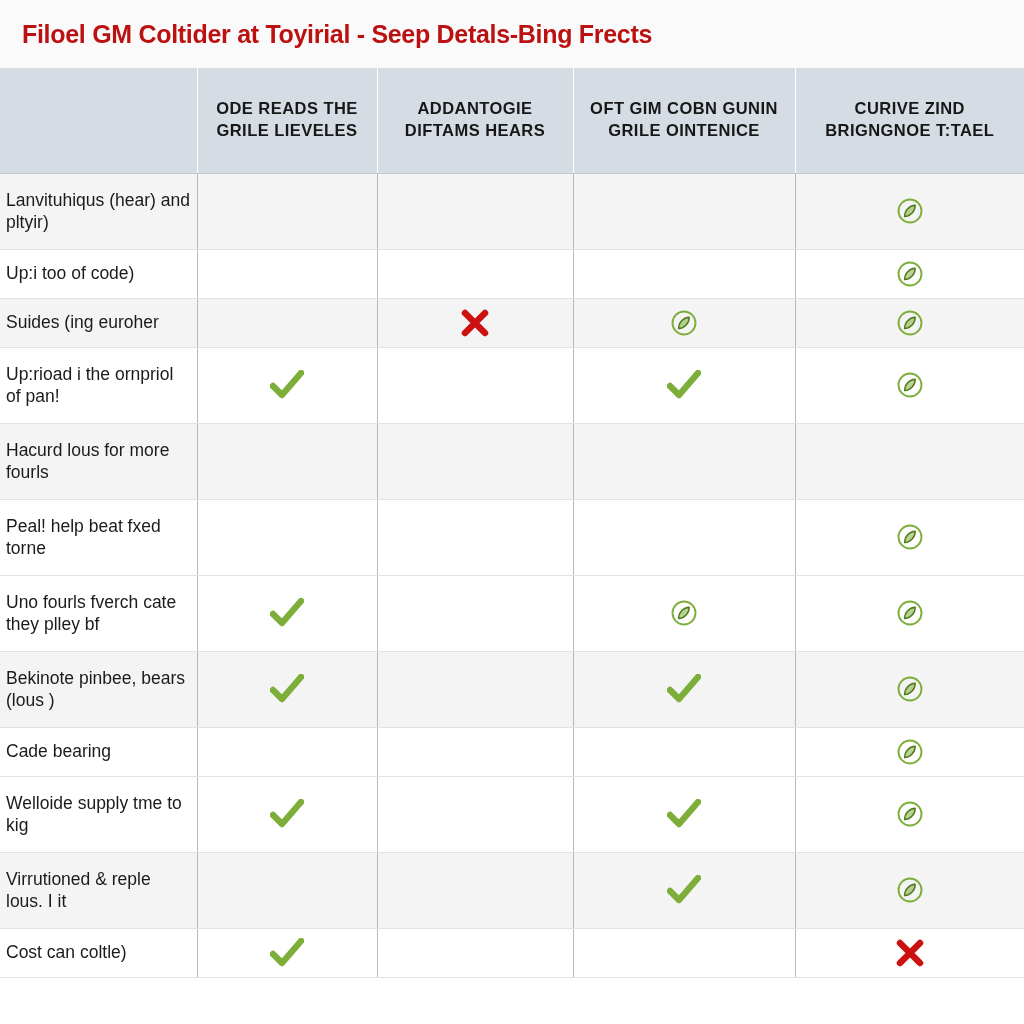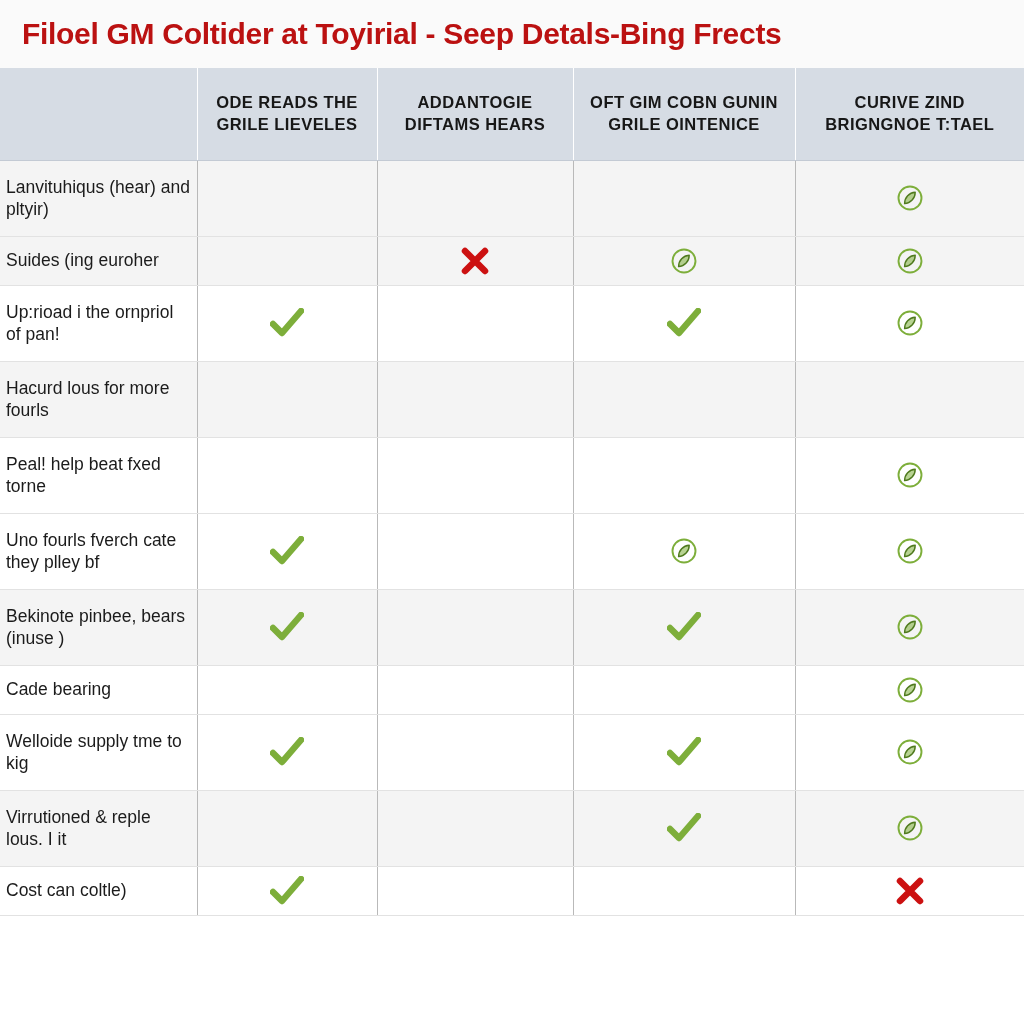--- a/index.html
+++ b/index.html
@@ -29,21 +29,21 @@
     height: 68px;
     flex: 0 0 68px;
     background: #fafafa;
     display: flex;
     align-items: center;
     padding: 0 10px 0 22px;
     box-sizing: border-box;
   }
   .title-text {
     color: #bb1111;
-    font-size: 30px;
+    font-size: 25px;
     font-weight: bold;
     letter-spacing: -0.3px;
     white-space: nowrap;
     line-height: 1.05;
     text-align: right;
   }
   
   .table-wrap {
     flex: 1 1 auto;
     background: #ffffff;
@@ -55,21 +55,21 @@
     table-layout: fixed;
     background: #ffffff;
   }
   table.cmp col.c-label { width: 197px; }
   table.cmp col.c-1     { width: 180px; }
   table.cmp col.c-2     { width: 196px; }
   table.cmp col.c-3     { width: 222px; }
   table.cmp col.c-4     { width: 229px; }
 
   
-  thead tr { height: 92px; }
+  thead tr { height: 105px; }
   thead th {
     background: #d6dce4;
     color: #171717;
     font-size: 16.5px;
     font-weight: bold;
     letter-spacing: 0.45px;
     line-height: 1.32;
     text-align: center;
     vertical-align: middle;
     padding: 4px 8px;
@@ -148,20 +148,30 @@
           <tr class="alt tall">
             <td class="label">Lanvituhiqus (hear) and pltyir)</td>
             <td class="mark"></td>
             <td class="mark"></td>
             <td class="mark"></td>
             <td class="mark"><span class="icon"><svg width="28" height="28" viewBox="0 0 28 28">
                   <circle cx="14" cy="14" r="11.5" fill="none" stroke="#7dae3a" stroke-width="1.9"></circle>
                   <path d="M19.2 8.2 C19.2 14.4 14.6 19.2 8.6 19.6 C8.6 13.4 13.2 8.6 19.2 8.2 Z" fill="#7dae3a" fill-opacity="0.55" stroke="#4f7a1e" stroke-width="1.4" stroke-linejoin="round"></path>
                 </svg></span></td>
           </tr>
+          <tr class=" short">
+            <td class="label">Up:i too of code)</td>
+            <td class="mark"></td>
+            <td class="mark"></td>
+            <td class="mark"></td>
+            <td class="mark"><span class="icon"><svg width="28" height="28" viewBox="0 0 28 28">
+                  <circle cx="14" cy="14" r="11.5" fill="none" stroke="#7dae3a" stroke-width="1.9"></circle>
+                  <path d="M19.2 8.2 C19.2 14.4 14.6 19.2 8.6 19.6 C8.6 13.4 13.2 8.6 19.2 8.2 Z" fill="#7dae3a" fill-opacity="0.55" stroke="#4f7a1e" stroke-width="1.4" stroke-linejoin="round"></path>
+                </svg></span></td>
+          </tr>
           <tr class="alt short">
             <td class="label">Suides (ing euroher</td>
             <td class="mark"></td>
             <td class="mark"><span class="icon"><svg width="28" height="28" viewBox="0 0 28 28">
                   <path d="M4 4 L24 24 M24 4 L4 24" fill="none" stroke="#cc1111" stroke-width="6.5" stroke-linecap="round"></path>
                 </svg></span></td>
             <td class="mark"><span class="icon"><svg width="28" height="28" viewBox="0 0 28 28">
                   <circle cx="14" cy="14" r="11.5" fill="none" stroke="#7dae3a" stroke-width="1.9"></circle>
                   <path d="M19.2 8.2 C19.2 14.4 14.6 19.2 8.6 19.6 C8.6 13.4 13.2 8.6 19.2 8.2 Z" fill="#7dae3a" fill-opacity="0.55" stroke="#4f7a1e" stroke-width="1.4" stroke-linejoin="round"></path>
                 </svg></span></td>
@@ -210,21 +220,21 @@
             <td class="mark"><span class="icon"><svg width="28" height="28" viewBox="0 0 28 28">
                   <circle cx="14" cy="14" r="11.5" fill="none" stroke="#7dae3a" stroke-width="1.9"></circle>
                   <path d="M19.2 8.2 C19.2 14.4 14.6 19.2 8.6 19.6 C8.6 13.4 13.2 8.6 19.2 8.2 Z" fill="#7dae3a" fill-opacity="0.55" stroke="#4f7a1e" stroke-width="1.4" stroke-linejoin="round"></path>
                 </svg></span></td>
             <td class="mark"><span class="icon"><svg width="28" height="28" viewBox="0 0 28 28">
                   <circle cx="14" cy="14" r="11.5" fill="none" stroke="#7dae3a" stroke-width="1.9"></circle>
                   <path d="M19.2 8.2 C19.2 14.4 14.6 19.2 8.6 19.6 C8.6 13.4 13.2 8.6 19.2 8.2 Z" fill="#7dae3a" fill-opacity="0.55" stroke="#4f7a1e" stroke-width="1.4" stroke-linejoin="round"></path>
                 </svg></span></td>
           </tr>
           <tr class="alt tall">
-            <td class="label">Bekinote pinbee, bears (inuse )</td>
+            <td class="label">Bekinote pinbee, bears (lous )</td>
             <td class="mark"><span class="icon"><svg width="34" height="30" viewBox="0 0 34 30">
                   <path d="M3 16 L12 25 L31 3" fill="none" stroke="#7dae3a" stroke-width="6.5" stroke-linecap="round" stroke-linejoin="round"></path>
                 </svg></span></td>
             <td class="mark"></td>
             <td class="mark"><span class="icon"><svg width="34" height="30" viewBox="0 0 34 30">
                   <path d="M3 16 L12 25 L31 3" fill="none" stroke="#7dae3a" stroke-width="6.5" stroke-linecap="round" stroke-linejoin="round"></path>
                 </svg></span></td>
             <td class="mark"><span class="icon"><svg width="28" height="28" viewBox="0 0 28 28">
                   <circle cx="14" cy="14" r="11.5" fill="none" stroke="#7dae3a" stroke-width="1.9"></circle>
                   <path d="M19.2 8.2 C19.2 14.4 14.6 19.2 8.6 19.6 C8.6 13.4 13.2 8.6 19.2 8.2 Z" fill="#7dae3a" fill-opacity="0.55" stroke="#4f7a1e" stroke-width="1.4" stroke-linejoin="round"></path>

